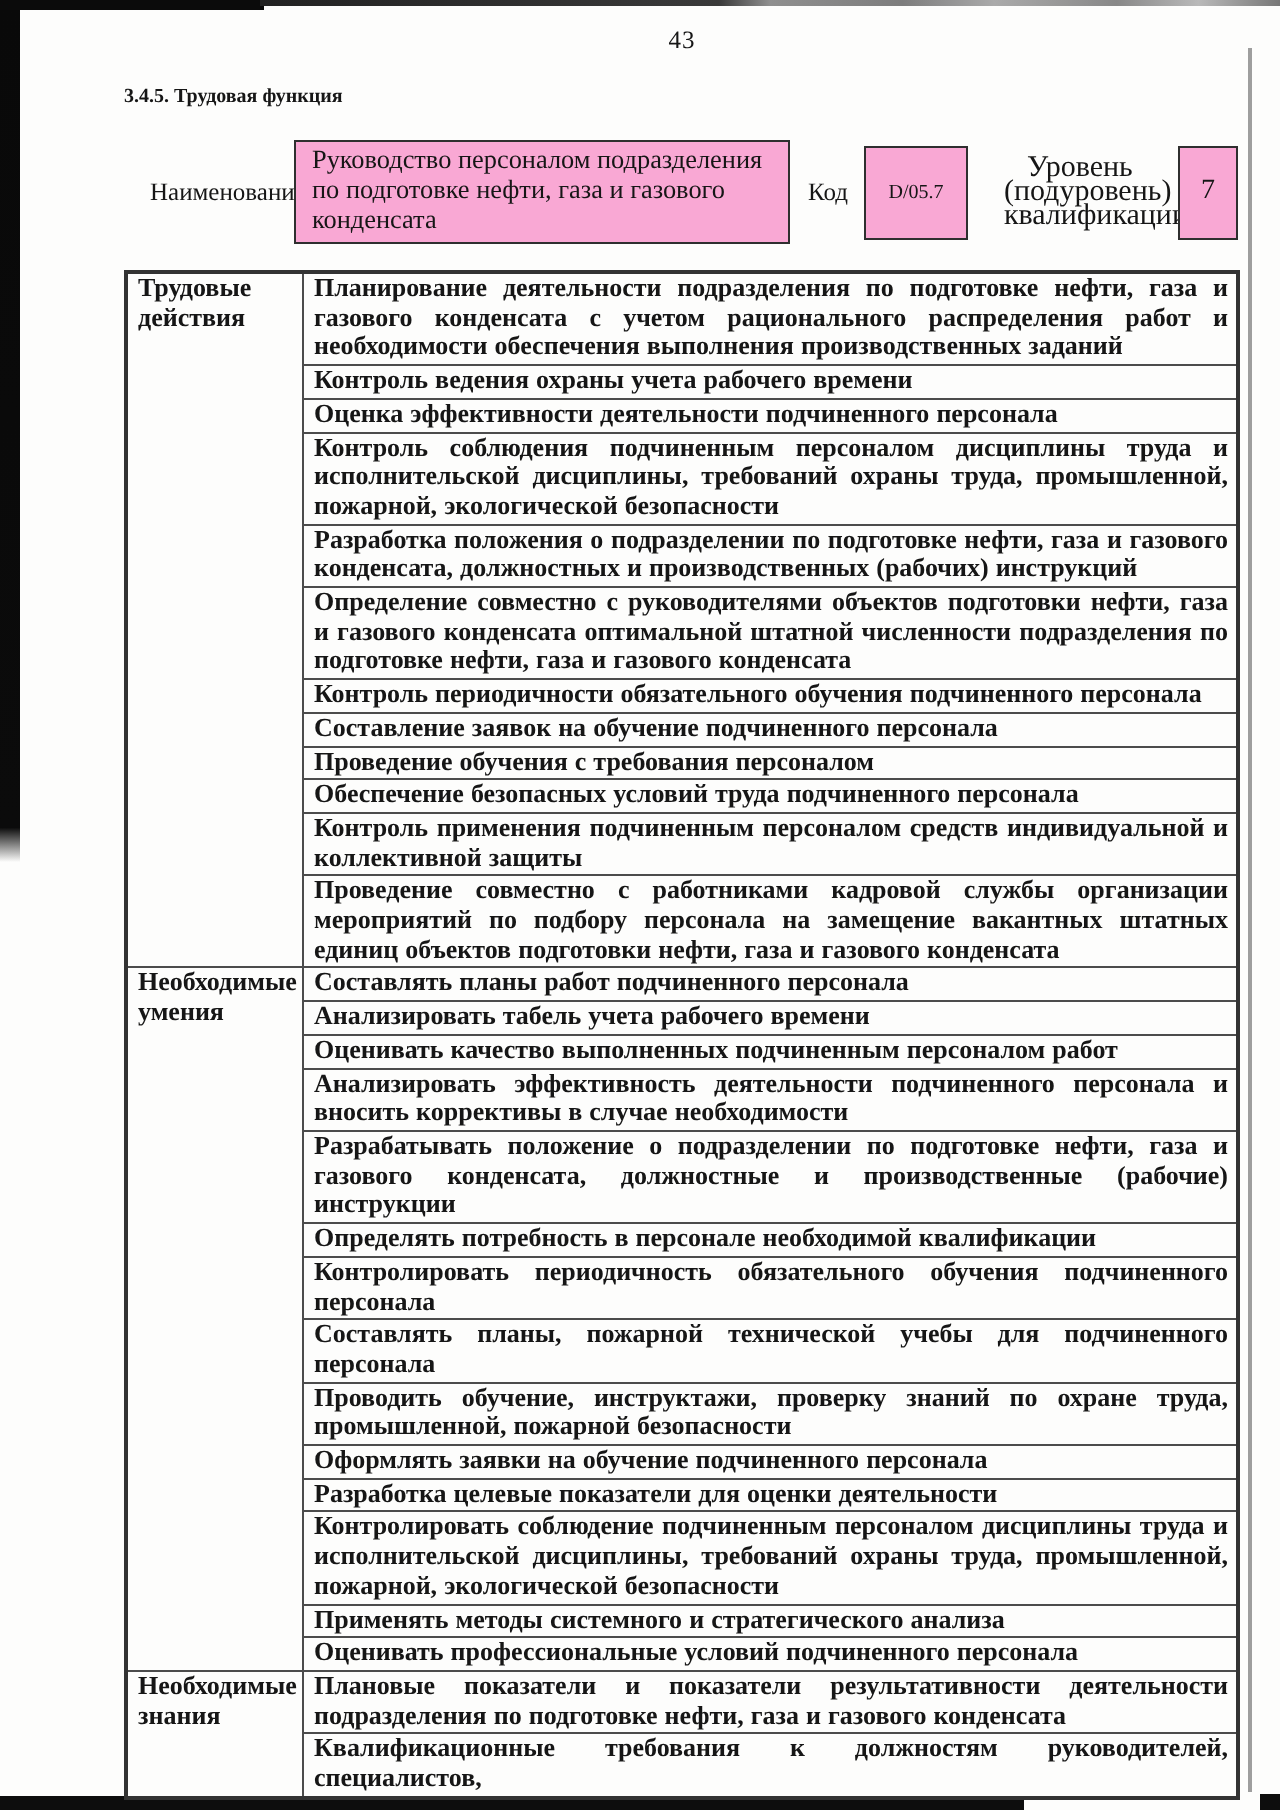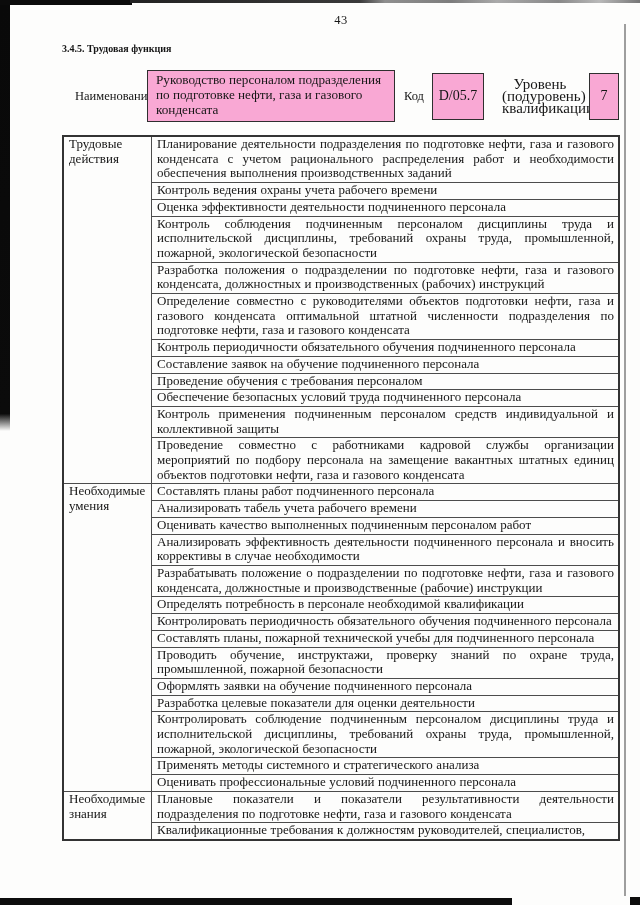--- a/index.html
+++ b/index.html
@@ -28,32 +28,32 @@
 
   
   .name-row { margin-top:16px; height:52px; display:flex; align-items:center; }
   .plain-label { font-size:12.5px; }
   .lbl-name { width:72px; margin-left:13px; flex:none; }
   .box { border:1.5px solid #2f2f2f; background:#f9a8d4; box-sizing:border-box; flex:none; }
   .box-name { width:248px; height:52px; padding:2px 8px 0 8px;
     font-size:13.2px; line-height:14.9px; }
   .lbl-code { margin-left:9px; flex:none; }
   .box-code { width:52px; height:47px; margin-left:8px;
-    display:flex; align-items:center; justify-content:center; font-size:14px; }
+    display:flex; align-items:center; justify-content:center; font-size:10px; }
   .lbl-level { margin-left:18px; width:76px; flex:none; text-align:center;
     font-size:15px; line-height:12px; white-space:pre-line; }
   .box-level { width:30px; height:47px; margin-left:11px;
     display:flex; align-items:center; justify-content:center; font-size:14px; }
 
   
   table.main { margin-top:13px; border-collapse:collapse; width:558px;
     table-layout:fixed; }
   table.main { border:2px solid #333; }
   table.main td { border:1px solid #4c4c4c; vertical-align:top;
-    font-size:13px; line-height:14.7px; padding:0 4px 1px 5px; }
+    font-size:13px; line-height:14.7px; padding:0 4px 1px 5px;font-weight:bold; }
   td.label-cell { width:78px; }
   td.item-cell { text-align:justify; text-align-last:left; word-spacing:.02em; }
 </style>
 </head>
 <body>
 
 <div class="page">
 
   <div class="art art-left-bar"></div>
   <div class="art art-top-thick"></div>

